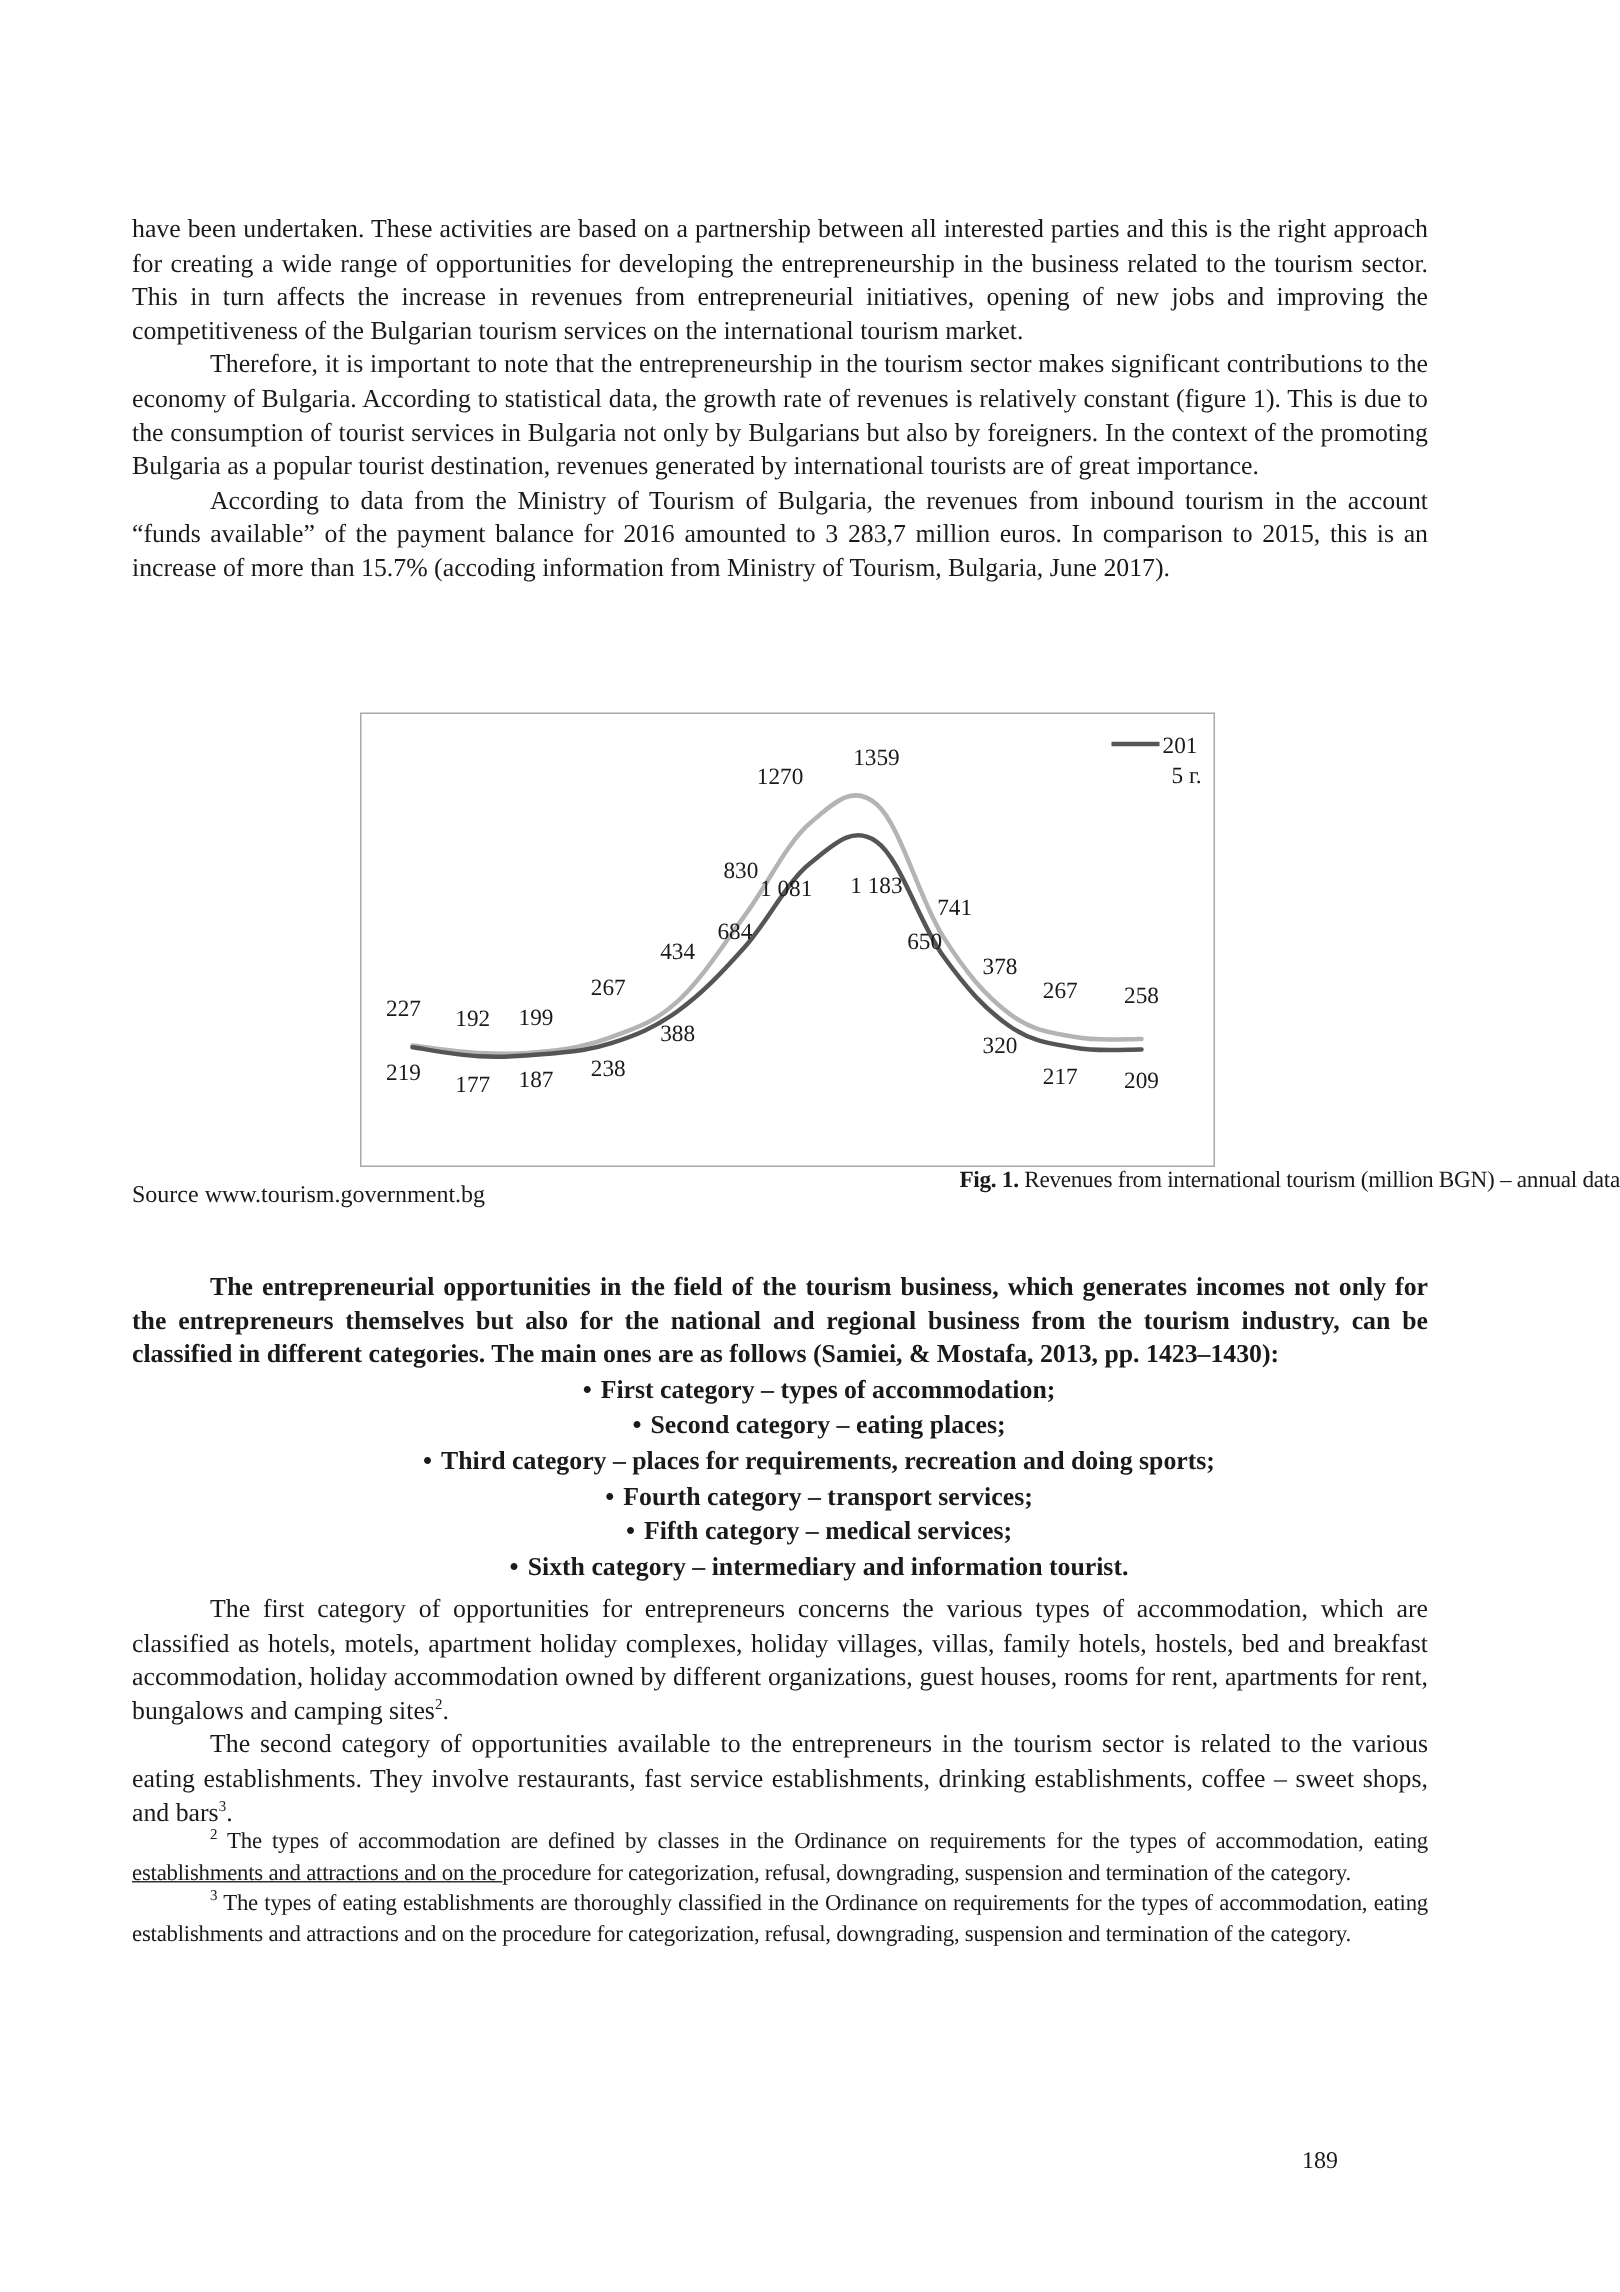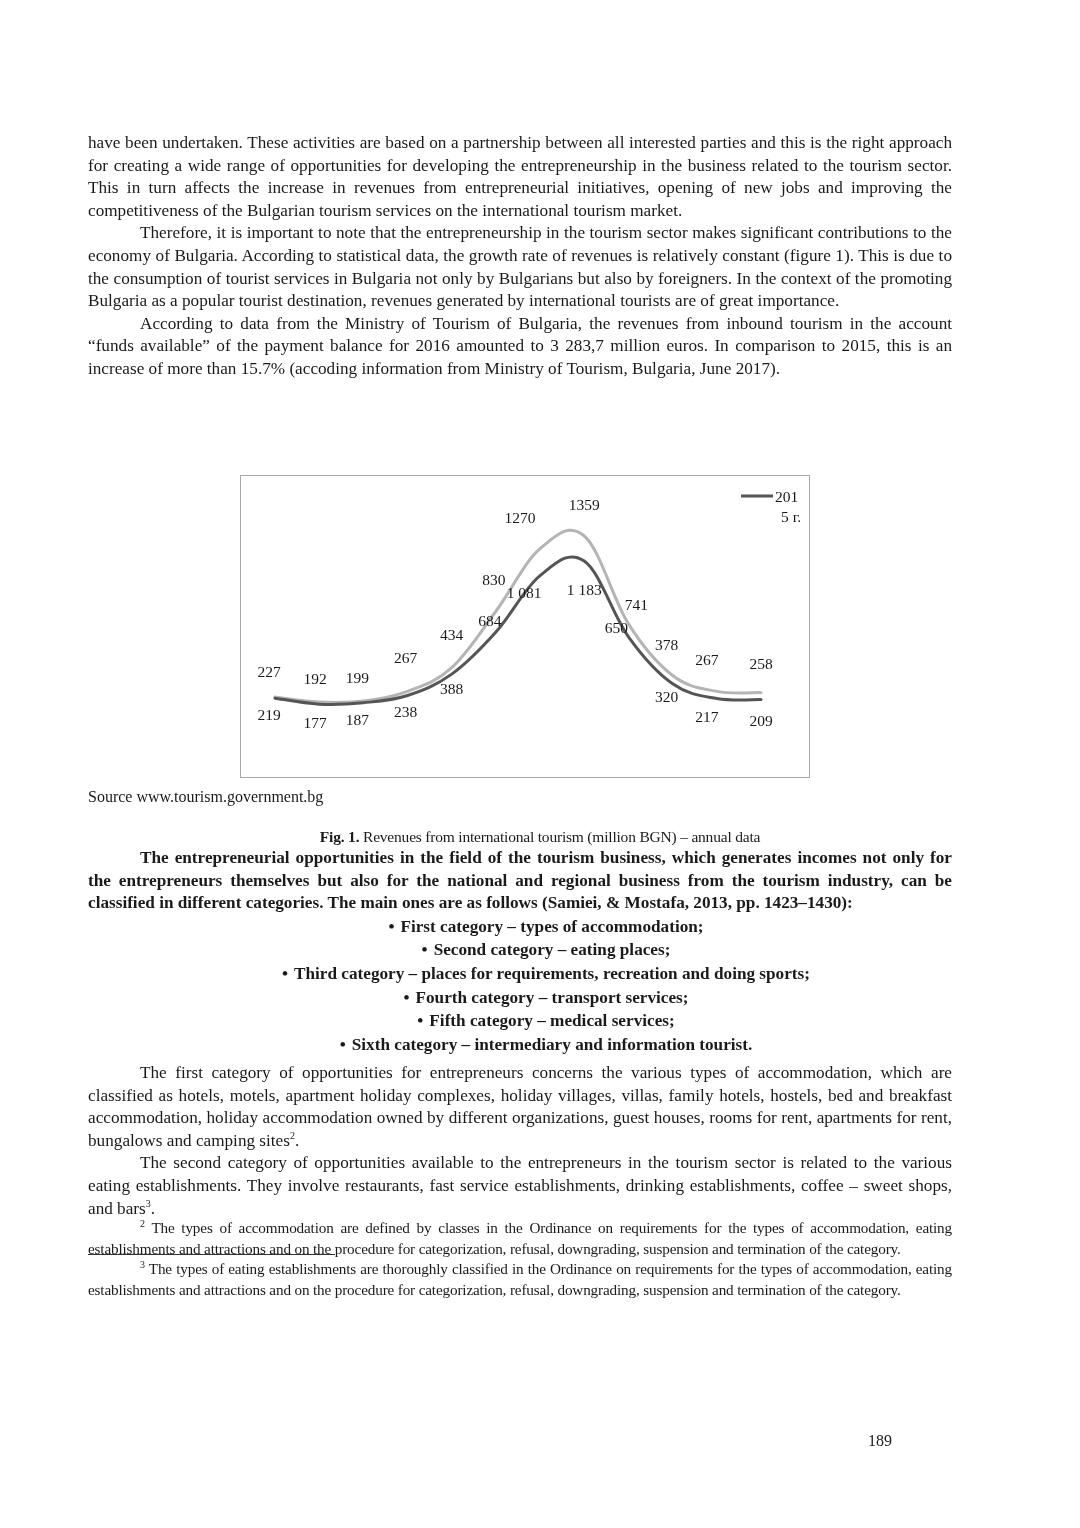--- a/index.html
+++ b/index.html
@@ -3,29 +3,29 @@
 <meta charset="utf-8">
 <style>
   html, body { margin: 0; padding: 0; background: #ffffff; }
   body {
     width: 1080px; height: 1528px; position: relative; overflow: hidden;
     font-family: "Liberation Serif", serif; color: #1a1a1a;
   }
   .col { position: absolute; left: 88px; width: 864px; }
   p { margin: 0; font-size: 17.2px; line-height: 22.6px; text-align: justify; }
   p.indent { text-indent: 52px; }
-  #top-text { top: 132px; }
+  #top-text { top: 142px; }
   .chart-box {
     position: absolute; left: 240px; top: 475px; width: 570px; height: 303px;
     border: 1.5px solid #a8a8a8; box-sizing: border-box; background: #fff;
   }
   .chart-box svg { position: absolute; left: 0; top: 0; }
   .dl { font-family: "Liberation Serif", serif; font-size: 15.5px; fill: #1a1a1a; }
   .source { position: absolute; left: 88px; top: 788px; font-size: 16px; }
-  .caption { position: absolute; left: 0; width: 1080px; top: 828px; text-align: center; font-size: 15.5px; letter-spacing: -0.2px; }
+  .caption { position: absolute; left: 0; width: 1080px; top: 778px; text-align: right; font-size: 15.5px; letter-spacing: -0.2px; }
   .caption b { font-weight: bold; }
   #mid-text { top: 847px; font-weight: bold; }
   ul.cats { list-style: none; margin: 0; padding: 0 0 0 52px; text-align: center; }
   ul.cats li { font-size: 17.2px; line-height: 23.6px; }
   ul.cats li::before { content: "\2022"; margin-right: 6px; }
   #after-text { top: 1062px; }
   .fn-rule { position: absolute; left: 88px; top: 1254px; width: 247px; height: 0; border-top: 1px solid #333; }
   #footnotes { top: 1218px; }
   #footnotes p { font-size: 15.2px; line-height: 20.6px; letter-spacing: -0.15px; }
   sup { font-size: 10px; line-height: 0; }

